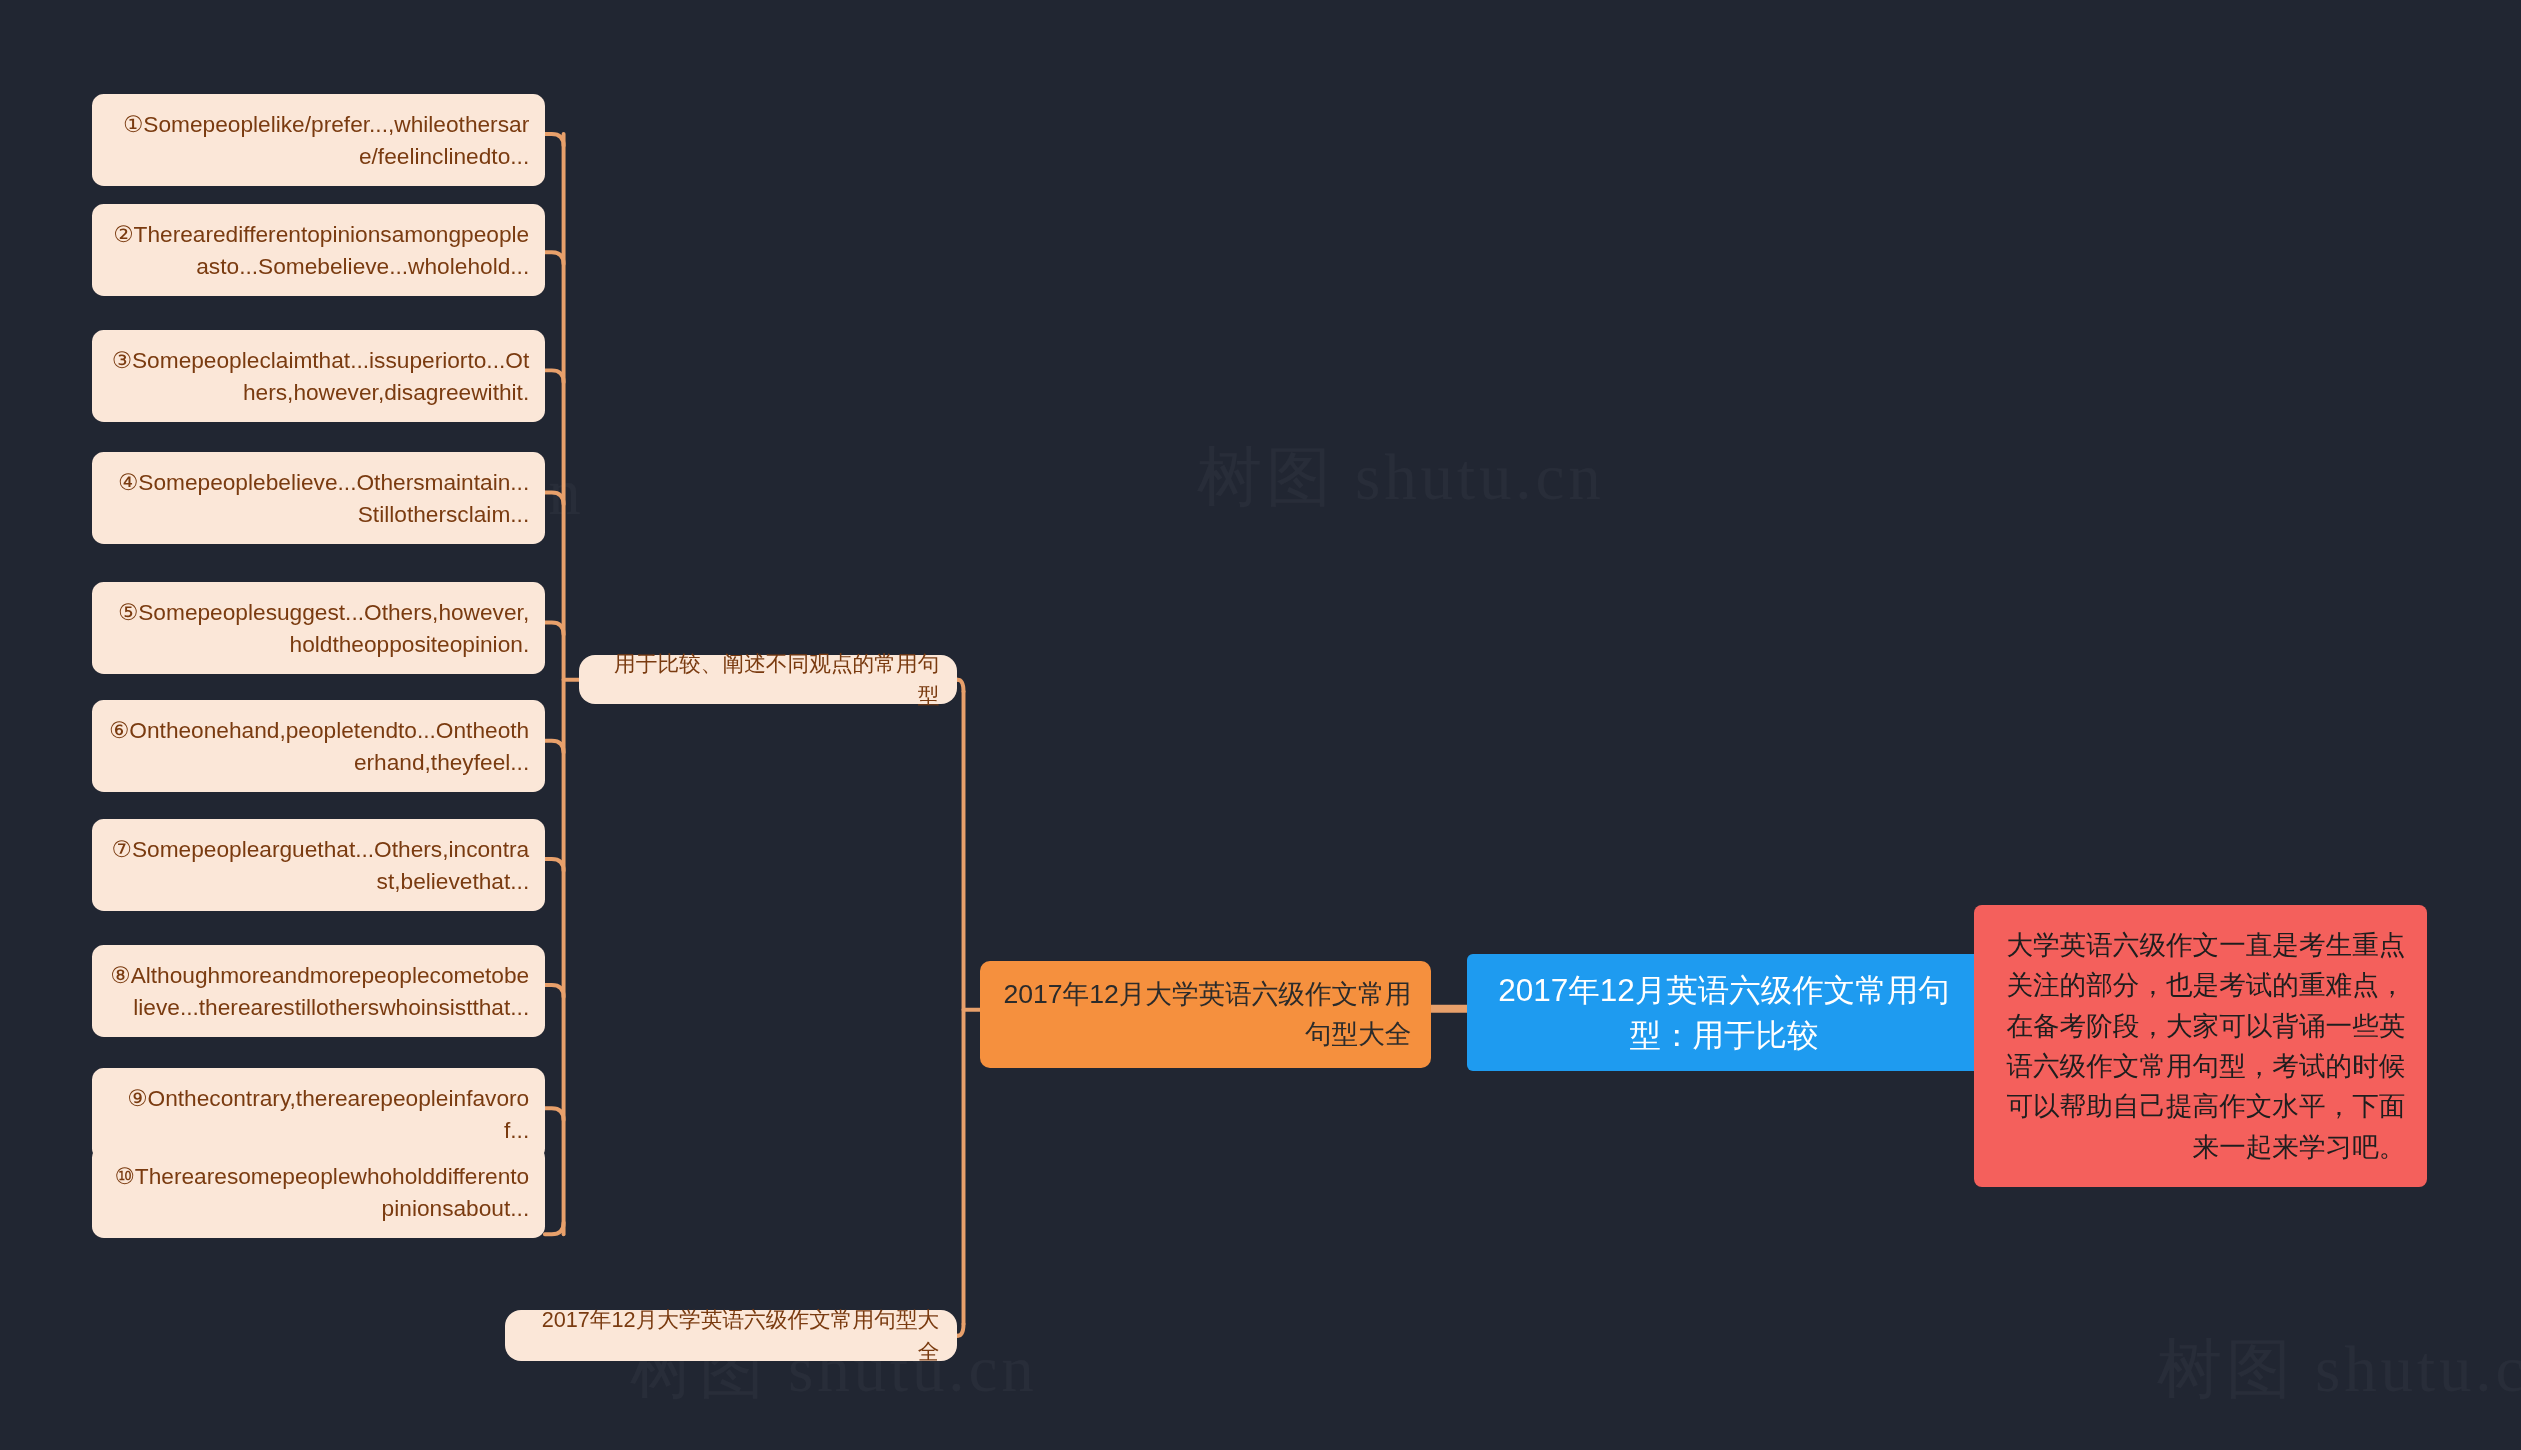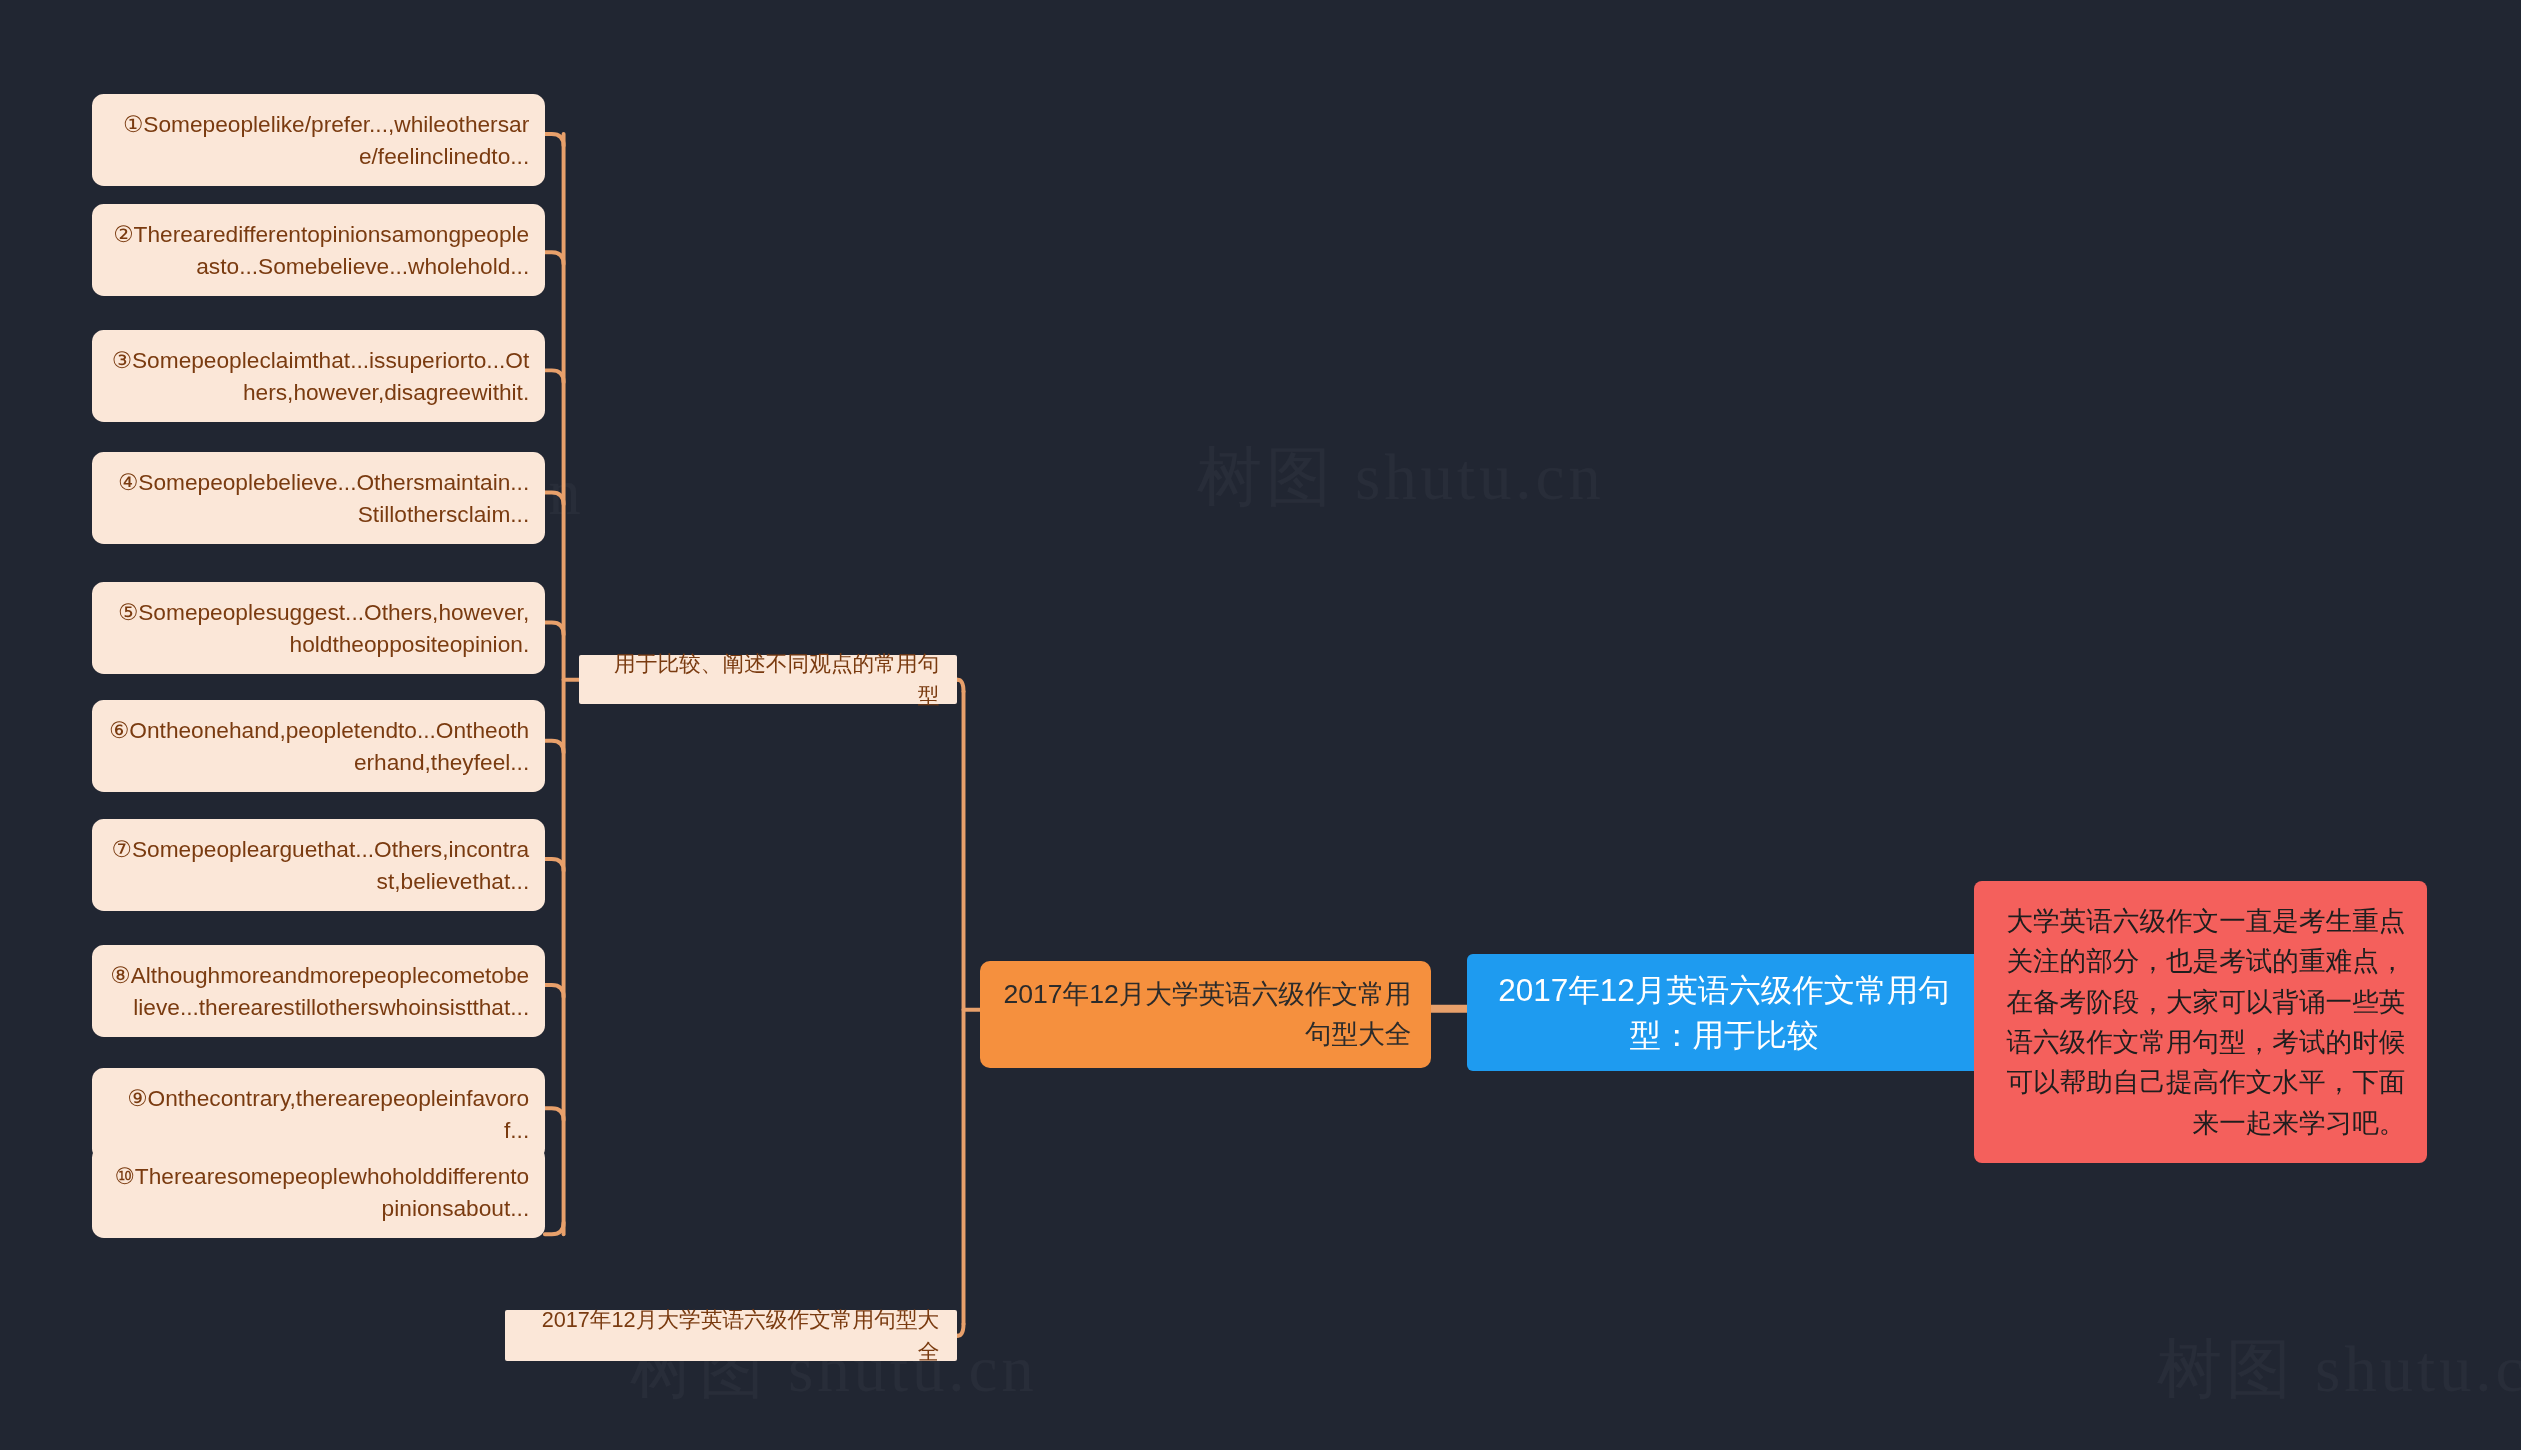--- a/index.html
+++ b/index.html
@@ -69,21 +69,21 @@
     border-radius: 11.8px;
     word-break: break-all;
   }
 
   
   .branch {
     background: #FBE7D8;
     color: #7A3B10;
     font-size: 22.7px;
     line-height: 1.45;
-    border-radius: 2px;
+    border-radius: 16px;
     padding: 11.8px 17.7px;
   }
 
   #node-compare {
     left: 579px;
     top: 655px;
     width: 378px;
     height: 49px;
     font-size: 21.7px;
   }
@@ -122,21 +122,21 @@
     line-height: 1.42;
     padding: 13.8px 19.7px;
     border-radius: 5.9px;
     text-align: center;
     justify-content: center;
   }
 
   
   #node-red {
     left: 1974px;
-    top: 881px;
+    top: 905px;
     width: 453px;
     min-height: 256px;
     background: #F4605C;
     color: #1E1E1E;
     font-size: 26.6px;
     line-height: 1.52;
     padding: 19.7px 21.7px;
     border-radius: 7.9px;
     align-items: flex-start;
   }

